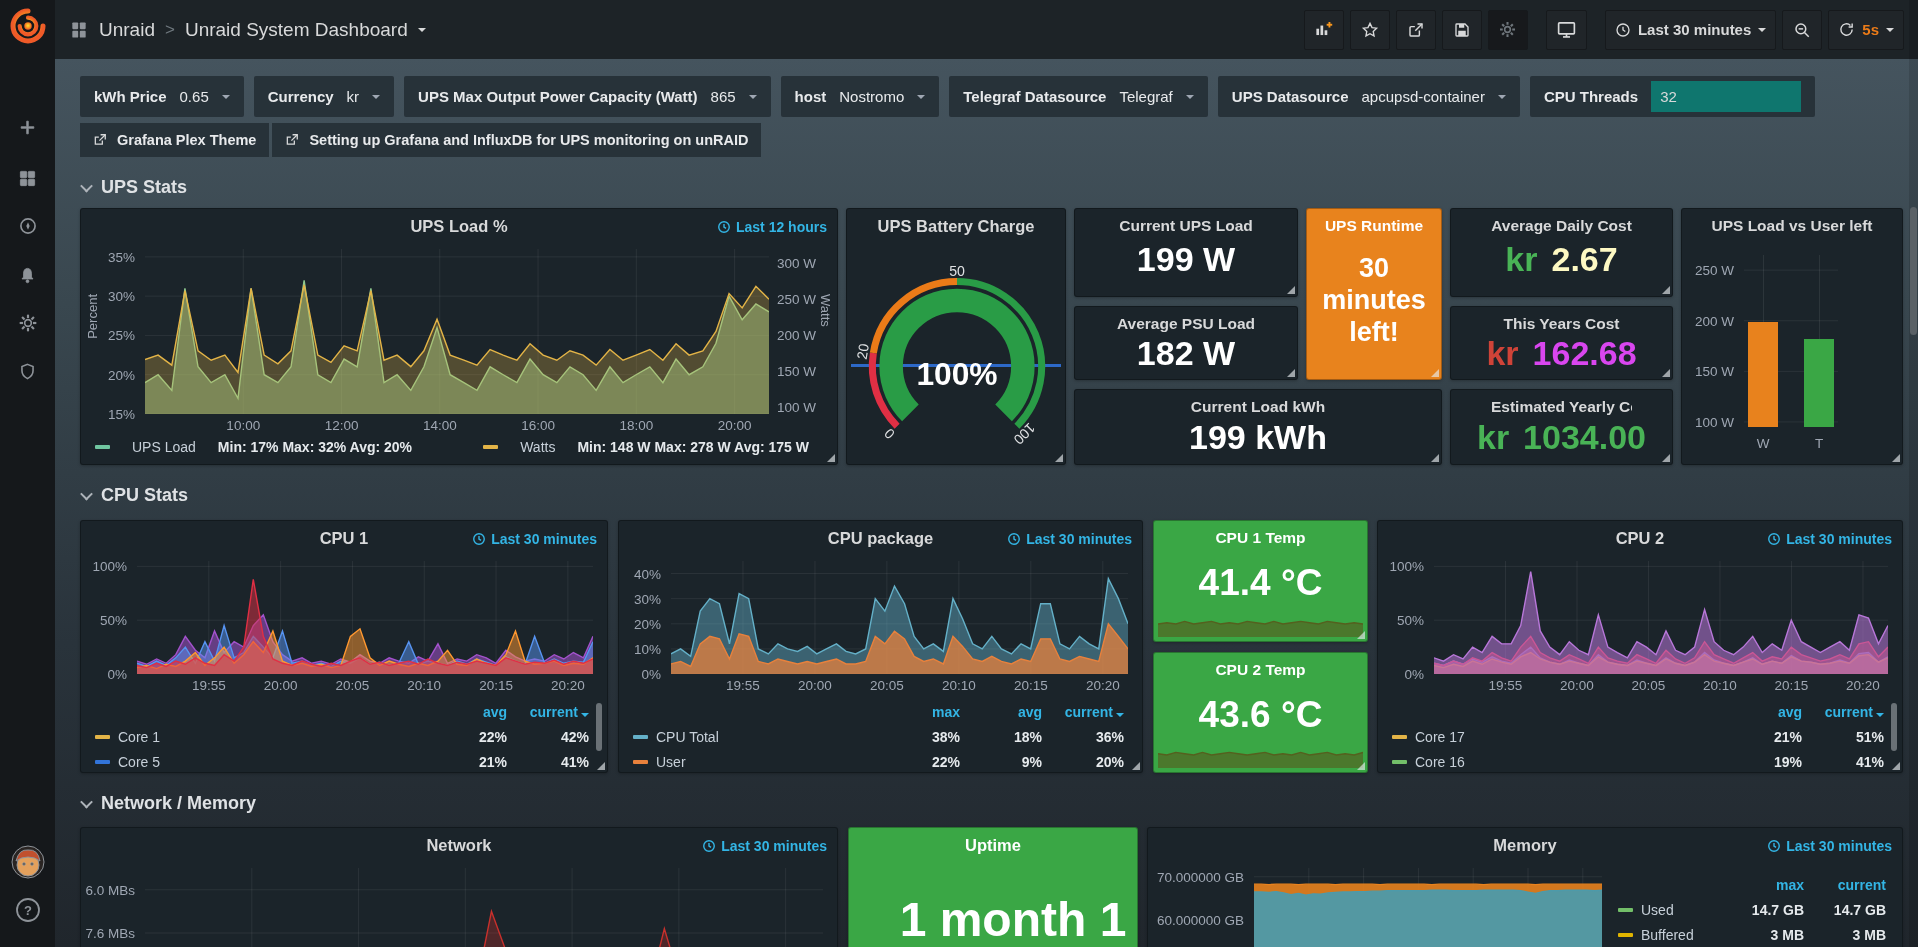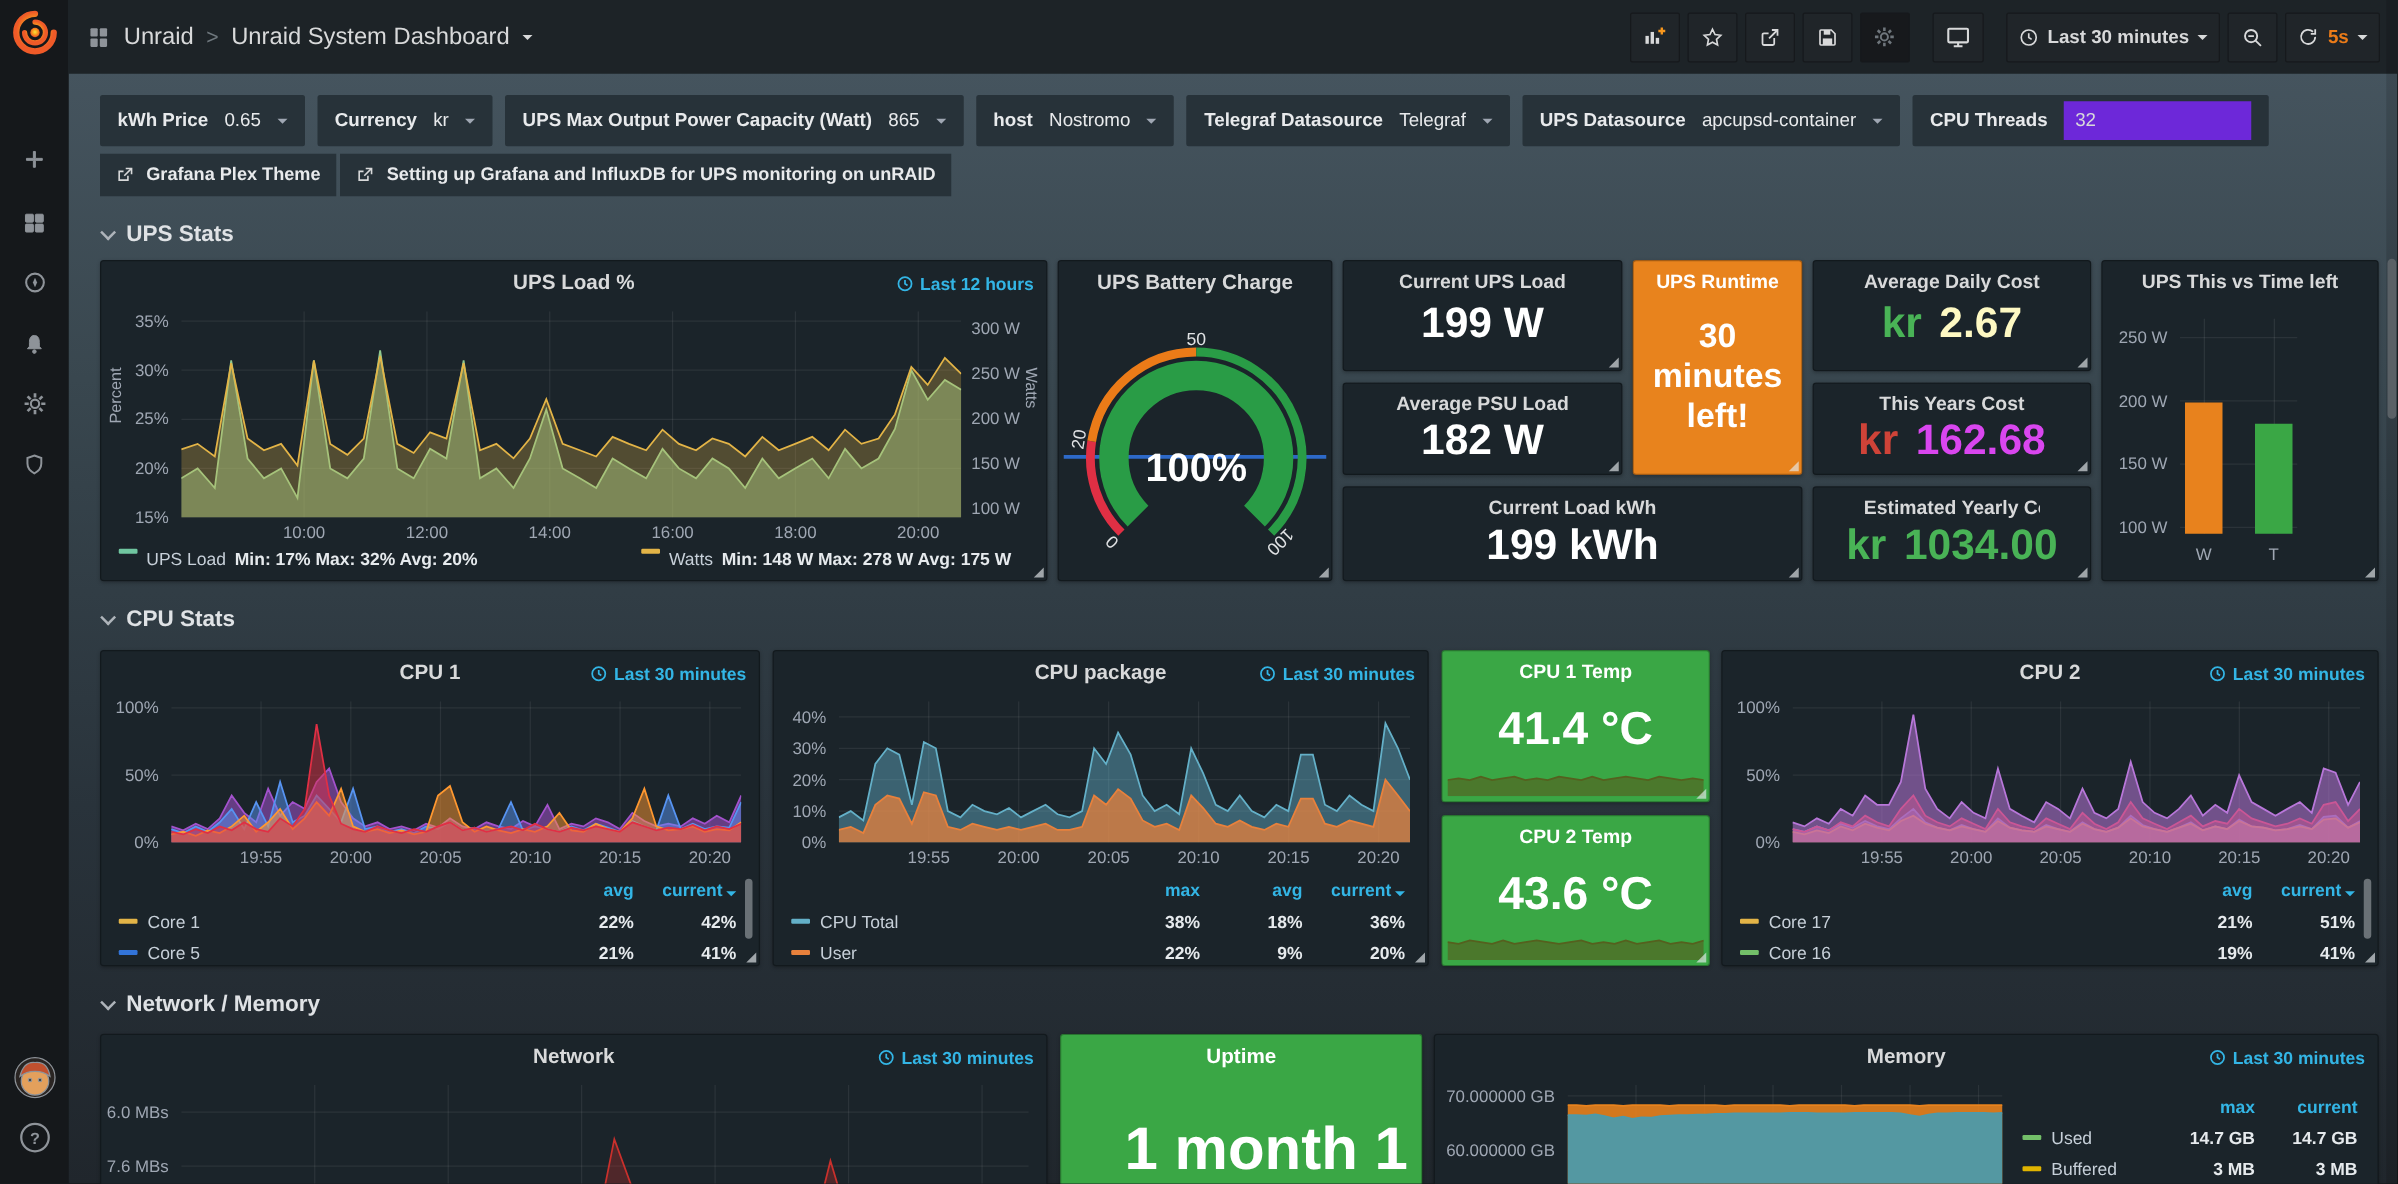--- a/index.html
+++ b/index.html
@@ -27,21 +27,21 @@
   .navbtn.textbtn { font-size:15px; font-weight:bold; }
   .caret { width:0; height:0; border-left:4.5px solid transparent; border-right:4.5px solid transparent; border-top:4.5px solid #9fa7b3; display:inline-block; }
   .caret.light { border-top-color:#d8d9da; }
   .refresh-int { color:#eb7b18; font-weight:bold; font-size:15px; }
 
   
   .varrow { position:absolute; left:80px; top:76px; display:flex; gap:10px; z-index:5; }
   .varbox { height:41px; background:#273239; border-radius:2px; display:flex; align-items:center; padding:0 14px; gap:13px; cursor:pointer; }
   .varlabel { font-size:15px; font-weight:bold; color:#e8eaec; white-space:nowrap; }
   .varvalue { font-size:15px; color:#e8eaec; white-space:nowrap; }
-  .varinput { width:150px; height:31px; background:#6d28d9; border:none; color:#d8d9da; font-size:15px; padding:0 9px; font-family:inherit; }
+  .varinput { width:150px; height:31px; background:#0f766e; border:none; color:#d8d9da; font-size:15px; padding:0 9px; font-family:inherit; }
   .linkrow { position:absolute; left:80px; top:123px; display:flex; gap:3px; z-index:5; }
   .linkbox { height:34px; background:#273239; display:flex; align-items:center; gap:10px; padding:0 13px; color:#e8eaec; font-size:14.5px; font-weight:bold; cursor:pointer; }
 
   
   .sect { position:absolute; left:82px; display:flex; align-items:center; gap:10px; color:#dfe2e5; font-size:18px; font-weight:bold; cursor:pointer; z-index:4; }
   .chev { width:9px; height:9px; border-left:2px solid #aeb4ba; border-bottom:2px solid #aeb4ba; transform:rotate(-45deg) translate(1px,-1px); }
 
   
   .panel { position:absolute; background:#1b242a; border:1px solid rgba(0,0,0,.3); border-radius:3px; box-shadow:0 1px 3px rgba(0,0,0,.25); }
   .ptitle { position:absolute; top:8px; left:40px; right:40px; text-align:center; font-size:16.5px; font-weight:bold; color:#d8d9da; cursor:pointer; white-space:nowrap; overflow:hidden; z-index:3;}
@@ -54,21 +54,21 @@
   .xaxis { position:absolute; font-size:13.5px; color:#9fa7b3; }
   .xtick { position:absolute; transform:translateX(-50%); top:2px; }
   .plot { position:absolute; }
   .plot svg, .spark svg, .bars-grid svg { width:100%; height:100%; display:block; }
   .gl { stroke:rgba(255,255,255,.07); stroke-width:1; vector-effect:non-scaling-stroke; }
   .vlab { position:absolute; writing-mode:vertical-rl; font-size:13px; color:#9fa7b3; }
   .vlab.flip { transform:rotate(180deg); }
 
   
   .legend-inline { position:absolute; display:flex; justify-content:space-between; padding-right:20px; font-size:14px; }
-  .lgi { display:flex; align-items:flex-start; gap:7px; cursor:pointer; }
+  .lgi { display:flex; align-items:center; gap:22px; cursor:pointer; }
   .lgmark { width:15px; height:4px; border-radius:1px; display:inline-block; }
   .lgi-name { color:#c7d0d9; }
   .lgi-stats { color:#e6eaed; font-weight:bold; }
   .legend-table { position:absolute; font-size:14px; }
   .lgh, .lgr { display:flex; align-items:center; height:25px; cursor:pointer; }
   .lgn { flex:1; color:#c7d0d9; display:flex; align-items:center; gap:8px; }
   .lgv { width:82px; text-align:right; color:#e6eaed; font-weight:bold; }
   .lgh .lgv { color:#33b5e5; }
   .scaret { display:inline-block; width:0; height:0; border-left:4px solid transparent; border-right:4px solid transparent; border-top:4px solid #33b5e5; margin-left:3px; }
   .lg-scroll { position:absolute; width:6px; border-radius:3px; background:#6a7176; cursor:pointer; }
@@ -437,21 +437,21 @@
   <div class="panel" style="left:1450px;top:208px;width:223px;height:89px">
     <div class="ptitle" style="font-size:15.5px">Average Daily Cost</div>
     <div class="stat-value">
         <span style="color: rgb(73, 179, 86);">kr</span>
         <span style="color: #fef9c3;">2.67</span>
       </div>
   <span class="rh"></span>
     </div>
 
   <div class="panel" style="left:1681px;top:208px;width:222px;height:257px">
-    <div class="ptitle" style="left:10px;right:10px;font-size:15.5px">UPS This vs Time left</div>
+    <div class="ptitle" style="left:10px;right:10px;font-size:15.5px">UPS Load vs User left</div>
     <div class="yaxis" style="left:8px;top:46px;width:50px;height:172px">
         <div class="ytick" style="top: 8.82353%;">250 W</div>
         <div class="ytick" style="top: 38.2353%;">200 W</div>
         <div class="ytick" style="top: 67.6471%;">150 W</div>
         <div class="ytick" style="top: 97.0588%;">100 W</div>
       </div>
     <div class="plot" style="left:62px;top:46px;right:64px;height:196px">
       <div class="bars-grid" style="position:absolute;left:0;right:0;top:0;bottom:24px">
           <svg viewBox="0 0 100 100" preserveAspectRatio="none">
             <line class="gl" x1="0" x2="100" y1="8.82" y2="8.82"></line>

